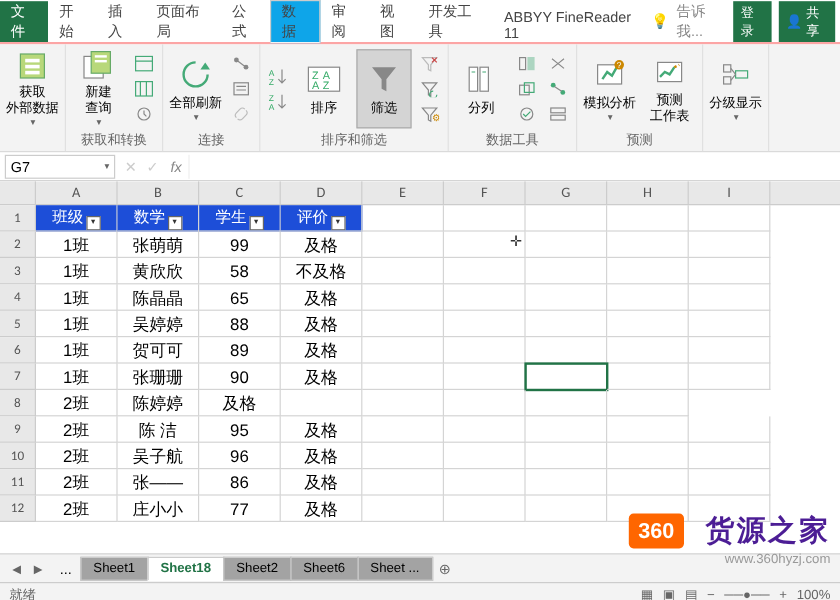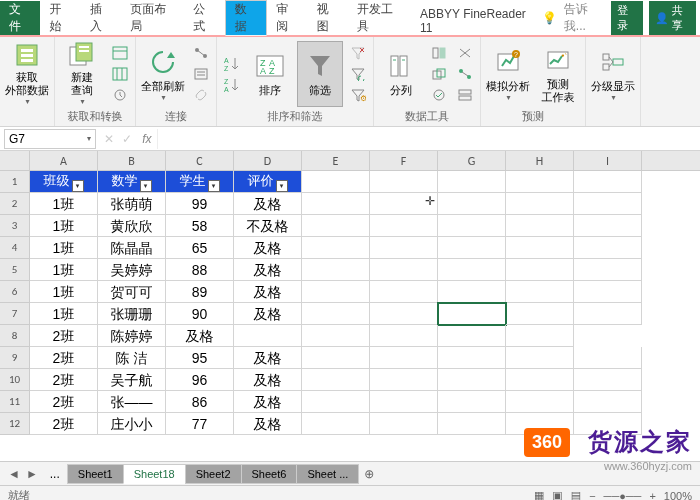--- a/index.html
+++ b/index.html
@@ -31,21 +31,21 @@
 .ch{width:68px;text-align:center;border-right:1px solid #ccc;line-height:20px;font-family:Calibri,sans-serif;color:#555}
 .row{display:flex;height:22px}
 .rh{width:30px;background:#e8e8e8;border-right:1px solid #ccc;border-bottom:1px solid #ccc;text-align:center;line-height:22px;font-family:Calibri,sans-serif;color:#555;font-size:11px}
 .cell{width:68px;border-right:1px solid #d4d4d4;border-bottom:1px solid #d4d4d4;text-align:center;line-height:22px;font-family:SimSun,sans-serif;font-size:14px;overflow:hidden;white-space:nowrap}
 .thdr{background:#1d4ed8;color:#fff;font-size:13px;display:flex;align-items:flex-end;justify-content:center;gap:2px}
 .filt{width:12px;height:12px;background:#fff;border:1px solid #666;display:inline-flex;align-items:center;justify-content:center;font-size:7px;color:#333}
 .sel{outline:2px solid #217346;outline-offset:-1px}
 .tabs{height:24px;border-top:1px solid #ccc;background:#f3f3f3;display:flex;align-items:center;padding:0 8px;gap:0}
 .nav{display:flex;gap:6px;margin-right:12px;color:#666}
 .stab{padding:3px 10px;border:1px solid #ccc;background:#a3a3a3;font-size:11px;cursor:pointer;margin-left:-1px}
-.stab.active{background:#fff;border-bottom-color:#fff;color:#217346;font-weight:normal}
+.stab.active{background:#fff;border-bottom-color:#fff;color:#217346;font-weight:bold}
 .plus{width:20px;text-align:center;color:#666;cursor:pointer}
 .status{height:20px;background:#f3f3f3;border-top:1px solid #ccc;display:flex;align-items:center;padding:0 8px;font-size:11px;color:#666}
 .status .r{margin-left:auto;display:flex;align-items:center;gap:8px}
 .watermark{position:absolute;right:8px;bottom:28px;text-align:right}
 .wm1{display:flex;align-items:center;gap:18px;justify-content:flex-end}
 .wm-box{background:#ff6600;color:#fff;font-weight:bold;font-size:18px;padding:4px 8px;border-radius:4px}
 .wm-txt{font-size:24px;color:#4c1d95;font-weight:bold;letter-spacing:2px}
 .wm2{font-size:11px;color:#999;margin-top:2px}
 .cursor-cross{position:absolute;left:425px;top:43px;font-size:12px;color:#333;pointer-events:none}
 svg{display:block}

